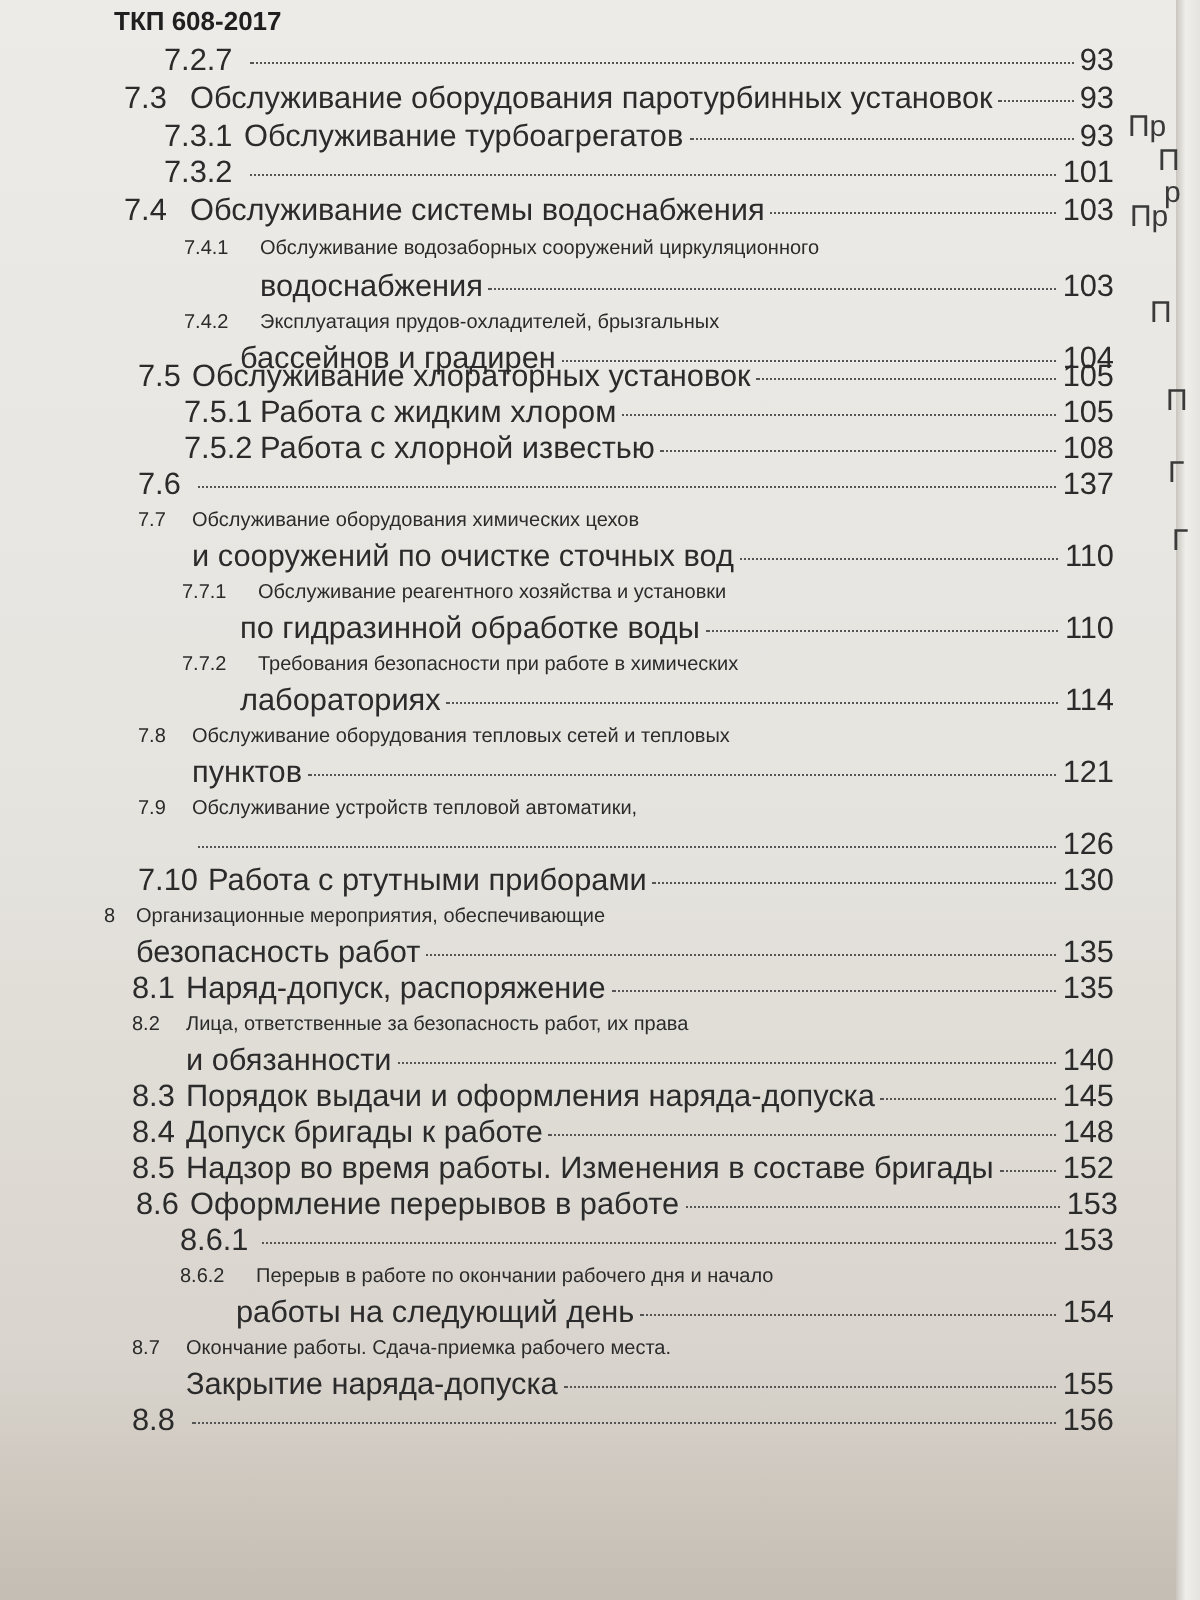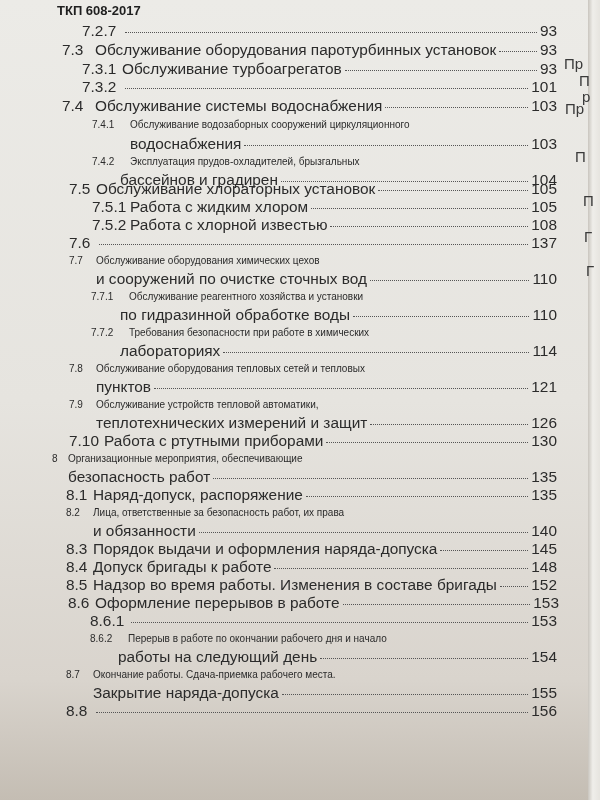--- a/index.html
+++ b/index.html
@@ -173,21 +173,20 @@
   <div class="row" style="left:96px;top:378px;width:461px">
     <span class="title">пунктов</span>
     <span class="leader"></span>
     <span class="page-no">121</span>
   </div>
 
   <div class="cont" style="left:69px;top:396px">
     <span class="num" style="display:inline-block;width:27px">7.9</span><span>Обслуживание устройств тепловой автоматики,</span>
   </div>
   <div class="row" style="left:96px;top:414px;width:461px">
-    <span class="title">теплотехнических измерений и защит</span>
     <span class="leader"></span>
     <span class="page-no">126</span>
   </div>
 
   <div class="row" style="left:69px;top:432px;width:488px">
     <span class="num" style="width:35px">7.10</span>
     <span class="title">Работа с ртутными приборами</span>
     <span class="leader"></span>
     <span class="page-no">130</span>
   </div>

